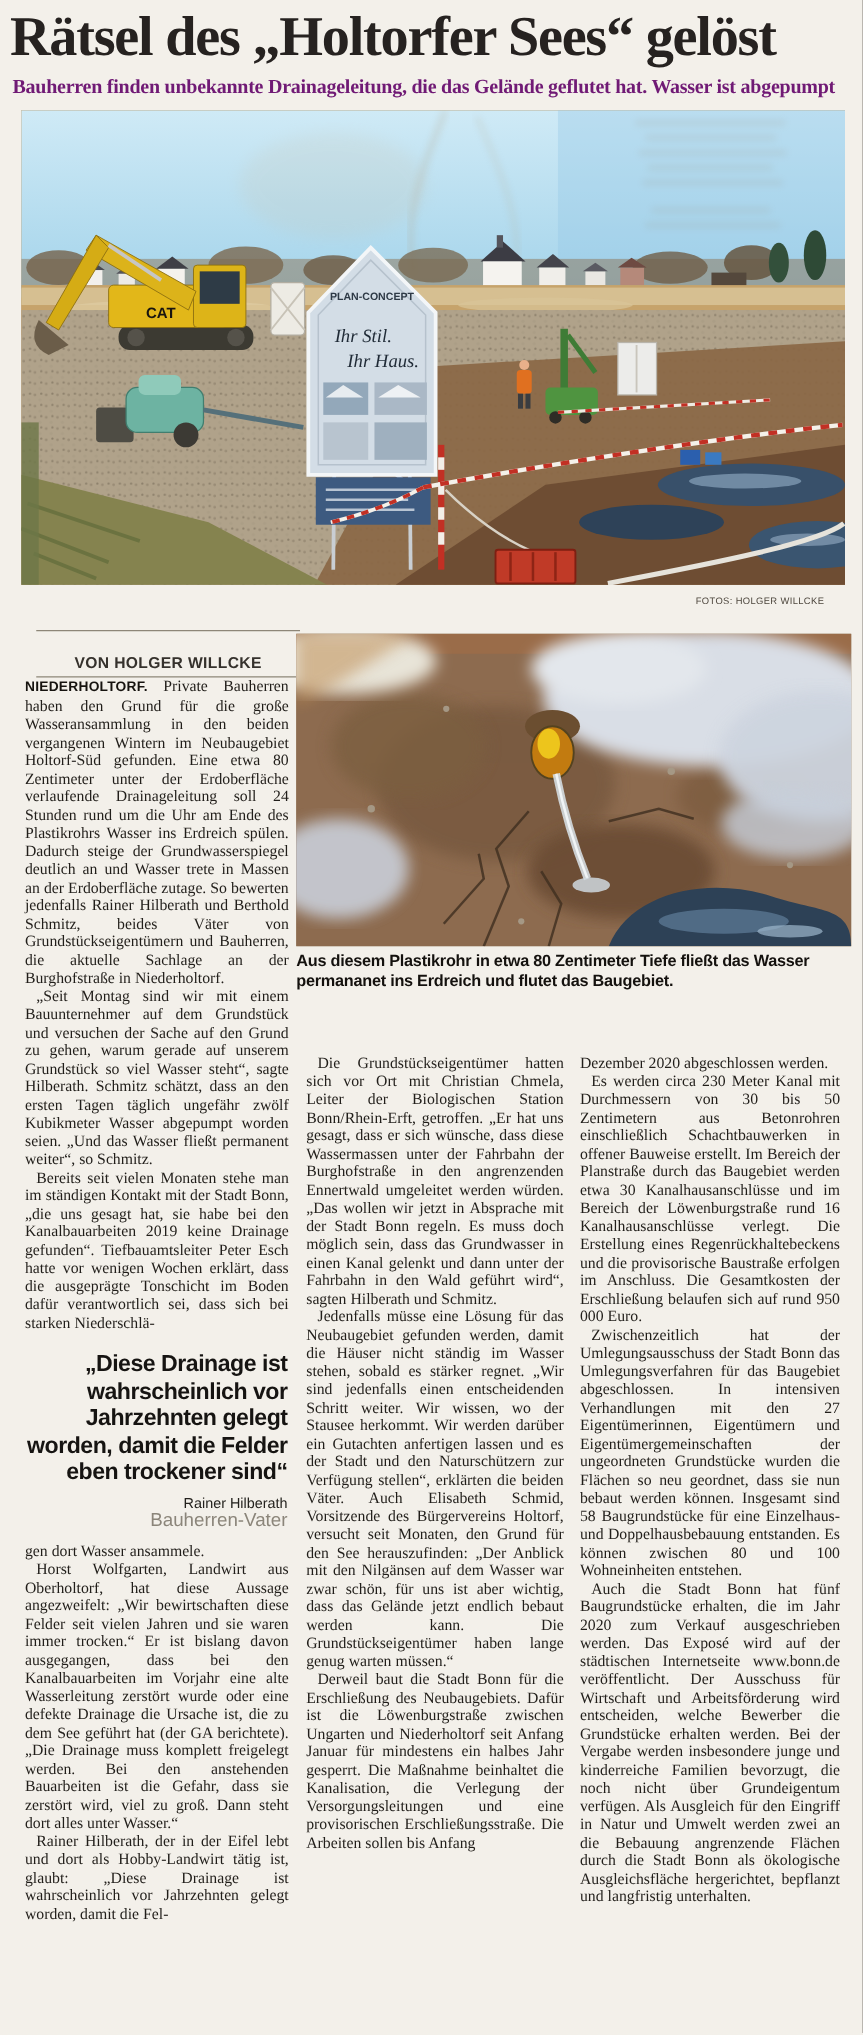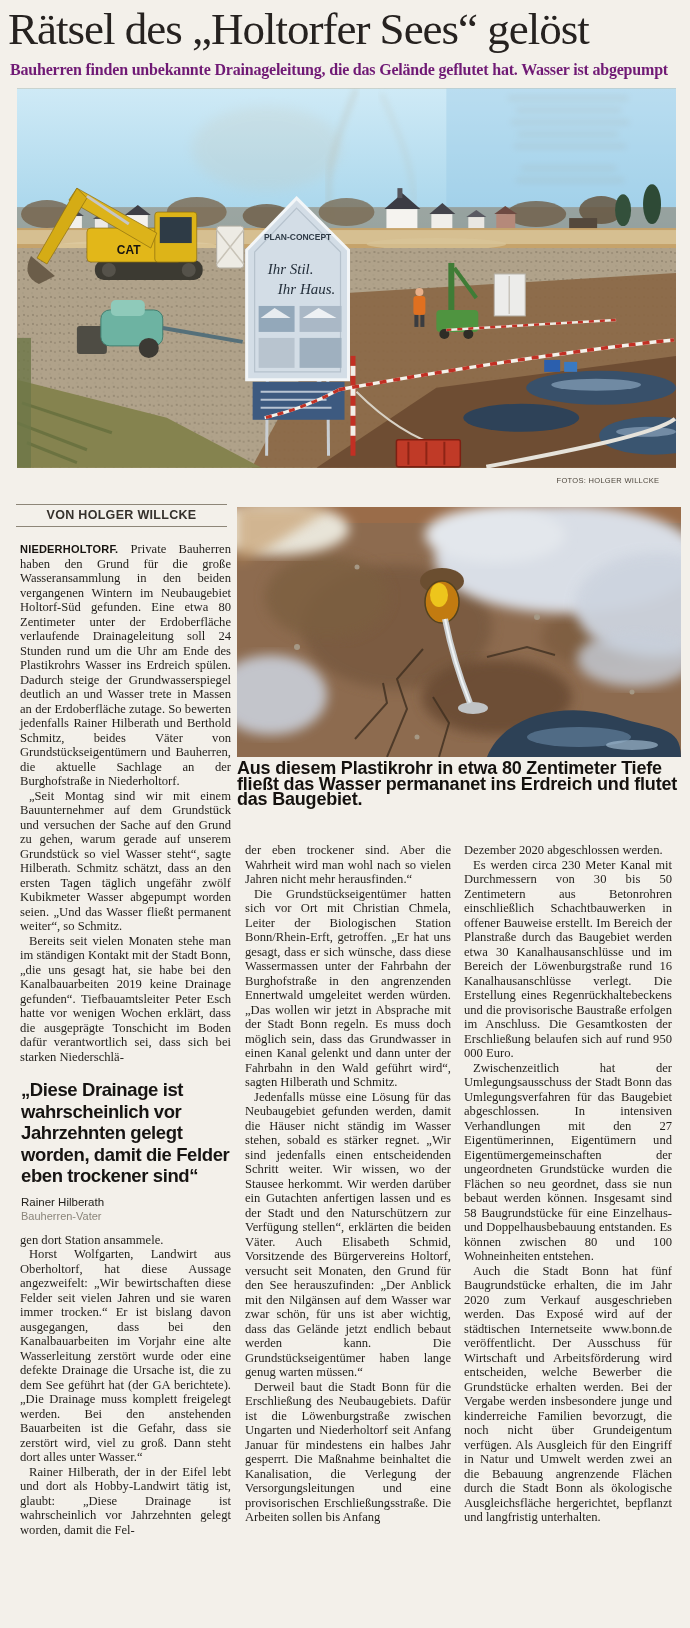--- a/index.html
+++ b/index.html
@@ -4,67 +4,67 @@
 <style>
   *{margin:0;padding:0;box-sizing:border-box}
   html,body{background:#8d8a84}
   .page{
     position:relative;width:690px;height:1628px;margin:0 auto;
     background:#f3f0ea;overflow:hidden;
     font-family:"Liberation Serif",serif;color:#201d19;
   }
   .headline{
     position:absolute;left:8px;top:7px;width:678px;
-    font-size:45px;line-height:1.02;font-weight:400;letter-spacing:-1px;
+    font-size:45px;line-height:1.02;font-weight:700;letter-spacing:-1px;
     color:#262220;white-space:nowrap;
   }
   .subhead{
     position:absolute;left:10px;top:61px;width:672px;
     font-size:16px;font-weight:700;letter-spacing:-0.2px;color:#701a75;
   }
   .photo1{position:absolute;left:17px;top:88px;width:659px;height:380px;background:#b99a6d}
   .photo2{position:absolute;left:237px;top:507px;width:444px;height:250px;background:#8d6b4f}
   .photo1 svg,.photo2 svg{display:block}
   .cap1{
     position:absolute;left:17px;top:471px;width:525px;
     font-family:"Liberation Sans",sans-serif;font-weight:700;
     font-size:12.5px;line-height:15px;letter-spacing:-0.2px;color:#14110e;
   }
   .credit{
     position:absolute;left:540px;top:476px;width:136px;text-align:center;
     font-family:"Liberation Sans",sans-serif;font-size:7.5px;letter-spacing:0.3px;color:#4d463d;
   }
   .byline{
-    position:absolute;left:16px;top:504px;width:211px;text-align:center;
+    position:absolute;left:29px;top:504px;width:211px;text-align:center;
     font-family:"Liberation Sans",sans-serif;font-weight:700;font-size:12.5px;
-    letter-spacing:0.3px;color:#35312c;padding:3px 0 4px;
+    letter-spacing:0.3px;color:#35312c;padding:18px 0 4px;
     border-top:1px solid #8d8678;border-bottom:1px solid #8d8678;
   }
   .col{
     position:absolute;font-size:12.6px;line-height:14.5px;
     text-align:justify;color:#211e1a;hyphens:auto;
   }
   .col p{text-indent:9px}
   .col p.noindent{text-indent:0}
   .col1{left:20px;top:542px;width:211px;height:1082px}
   .col2{left:245px;top:843px;width:206px;height:781px}
   .col3{left:464px;top:843px;width:208px;height:781px}
   .dateline{
     font-family:"Liberation Sans",sans-serif;font-weight:700;
     font-size:11px;letter-spacing:0.2px;color:#16130f;
   }
   .pullquote{margin:15px 1px 9px;font-family:"Liberation Sans",sans-serif}
-  .pullquote p{text-align:left;text-indent:0}
+  .pullquote p{text-align:right;text-indent:0}
   .pq-text{font-size:18.5px;line-height:21.5px;font-weight:700;letter-spacing:-0.4px;color:#161412}
   .pq-author{margin-top:8px;font-size:11.5px;font-weight:400;color:#23211d}
-  .pq-role{font-size:11px;color:#8b857a}
+  .pq-role{font-size:15px;color:#8b857a}
   .cap2{
     position:absolute;left:237px;top:761px;width:444px;
     font-family:"Liberation Sans",sans-serif;font-weight:700;
-    font-size:18px;line-height:15.5px;letter-spacing:-0.2px;color:#14110e;
+    font-size:13px;line-height:15.5px;letter-spacing:-0.2px;color:#14110e;
   }
 </style>
 </head>
 <body>
 
 <div class="page">
 
   <h1 class="headline">Rätsel des „Holtorfer Sees“ gelöst</h1>
   <h2 class="subhead">Bauherren finden unbekannte Drainageleitung, die das Gelände geflutet hat. Wasser ist abgepumpt</h2>
 
@@ -276,21 +276,21 @@
 
   <div class="col col1">
     <p class="noindent"><span class="dateline">NIEDERHOLTORF.</span> <span>Private Bauherren haben den Grund für die große Wasseransammlung in den beiden vergangenen Wintern im Neubaugebiet Holtorf-Süd gefunden. Eine etwa 80 Zentimeter unter der Erdoberfläche verlaufende Drainageleitung soll 24 Stunden rund um die Uhr am Ende des Plastikrohrs Wasser ins Erdreich spülen. Dadurch steige der Grundwasserspiegel deutlich an und Wasser trete in Massen an der Erdoberfläche zutage. So bewerten jedenfalls Rainer Hilberath und Berthold Schmitz, beides Väter von Grundstückseigentümern und Bauherren, die aktuelle Sachlage an der Burghofstraße in Niederholtorf.</span></p>
     <p>„Seit Montag sind wir mit einem Bauunternehmer auf dem Grundstück und versuchen der Sache auf den Grund zu gehen, warum gerade auf unserem Grundstück so viel Wasser steht“, sagte Hilberath. Schmitz schätzt, dass an den ersten Tagen täglich ungefähr zwölf Kubikmeter Wasser abgepumpt worden seien. „Und das Wasser fließt permanent weiter“, so Schmitz.</p>
     <p>Bereits seit vielen Monaten stehe man im ständigen Kontakt mit der Stadt Bonn, „die uns gesagt hat, sie habe bei den Kanalbauarbeiten 2019 keine Drainage gefunden“. Tiefbauamtsleiter Peter Esch hatte vor wenigen Wochen erklärt, dass die ausgeprägte Tonschicht im Boden dafür verantwortlich sei, dass sich bei starken Niederschlä-</p>
     <div class="pullquote">
       <p class="pq-text">„Diese Drainage ist wahrscheinlich vor Jahrzehnten gelegt worden, damit die Felder eben trockener sind“</p>
       <p class="pq-author">Rainer Hilberath</p>
       <p class="pq-role">Bauherren-Vater</p>
     </div>
-    <p class="noindent">gen dort Station ansammele.</p>
+    <p class="noindent">gen dort Wasser ansammele.</p>
     <p>Horst Wolfgarten, Landwirt aus Oberholtorf, hat diese Aussage angezweifelt: „Wir bewirtschaften diese Felder seit vielen Jahren und sie waren immer trocken.“ Er ist bislang davon ausgegangen, dass bei den Kanalbauarbeiten im Vorjahr eine alte Wasserleitung zerstört wurde oder eine defekte Drainage die Ursache ist, die zu dem See geführt hat (der GA berichtete). „Die Drainage muss komplett freigelegt werden. Bei den anstehenden Bauarbeiten ist die Gefahr, dass sie zerstört wird, viel zu groß. Dann steht dort alles unter Wasser.“</p>
     <p>Rainer Hilberath, der in der Eifel lebt und dort als Hobby-Landwirt tätig ist, glaubt: „Diese Drainage ist wahrscheinlich vor Jahrzehnten gelegt worden, damit die Fel-</p>
   </div>
 
   <div class="photo2">
     <svg viewBox="0 0 444 250" width="444" height="250">
       <defs>
           <filter id="pb6">
             <feGaussianBlur stdDeviation="6"></feGaussianBlur>
           </filter>
@@ -338,21 +338,20 @@
           <circle cx="120" cy="60" r="2.5"></circle>
           <circle cx="300" cy="110" r="3"></circle>
         <circle cx="180" cy="230" r="2.5"></circle>
           <circle cx="395" cy="185" r="2.5"></circle>
       </g>
     </svg>
   </div>
   <p class="cap2">Aus diesem Plastikrohr in etwa 80 Zentimeter Tiefe fließt das Wasser permananet ins Erdreich und flutet das Baugebiet.</p>
 
   <div class="col col2">
-    <p class="noindent">der eben trockener sind. Aber die Wahrheit wird man wohl nach so vielen Jahren nicht mehr herausfinden.“</p>
     <p>Die Grundstückseigentümer hatten sich vor Ort mit Christian Chmela, Leiter der Biologischen Station Bonn/Rhein-Erft, getroffen. „Er hat uns gesagt, dass er sich wünsche, dass diese Wassermassen unter der Fahrbahn der Burghofstraße in den angrenzenden Ennertwald umgeleitet werden würden. „Das wollen wir jetzt in Absprache mit der Stadt Bonn regeln. Es muss doch möglich sein, dass das Grundwasser in einen Kanal gelenkt und dann unter der Fahrbahn in den Wald geführt wird“, sagten Hilberath und Schmitz.</p>
     <p>Jedenfalls müsse eine Lösung für das Neubaugebiet gefunden werden, damit die Häuser nicht ständig im Wasser stehen, sobald es stärker regnet. „Wir sind jedenfalls einen entscheidenden Schritt weiter. Wir wissen, wo der Stausee herkommt. Wir werden darüber ein Gutachten anfertigen lassen und es der Stadt und den Naturschützern zur Verfügung stellen“, erklärten die beiden Väter. Auch Elisabeth Schmid, Vorsitzende des Bürgervereins Holtorf, versucht seit Monaten, den Grund für den See herauszufinden: „Der Anblick mit den Nilgänsen auf dem Wasser war zwar schön, für uns ist aber wichtig, dass das Gelände jetzt endlich bebaut werden kann. Die Grundstückseigentümer haben lange genug warten müssen.“</p>
     <p>Derweil baut die Stadt Bonn für die Erschließung des Neubaugebiets. Dafür ist die Löwenburgstraße zwischen Ungarten und Niederholtorf seit Anfang Januar für mindestens ein halbes Jahr gesperrt. Die Maßnahme beinhaltet die Kanalisation, die Verlegung der Versorgungsleitungen und eine provisorischen Erschließungsstraße. Die Arbeiten sollen bis Anfang</p>
   </div>
 
   <div class="col col3">
     <p class="noindent">Dezember 2020 abgeschlossen werden.</p>
     <p>Es werden circa 230 Meter Kanal mit Durchmessern von 30 bis 50 Zentimetern aus Betonrohren einschließlich Schachtbauwerken in offener Bauweise erstellt. Im Bereich der Planstraße durch das Baugebiet werden etwa 30 Kanalhausanschlüsse und im Bereich der Löwenburgstraße rund 16 Kanalhausanschlüsse verlegt. Die Erstellung eines Regenrückhaltebeckens und die provisorische Baustraße erfolgen im Anschluss. Die Gesamtkosten der Erschließung belaufen sich auf rund 950 000 Euro.</p>
     <p>Zwischenzeitlich hat der Umlegungsausschuss der Stadt Bonn das Umlegungsverfahren für das Baugebiet abgeschlossen. In intensiven Verhandlungen mit den 27 Eigentümerinnen, Eigentümern und Eigentümergemeinschaften der ungeordneten Grundstücke wurden die Flächen so neu geordnet, dass sie nun bebaut werden können. Insgesamt sind 58 Baugrundstücke für eine Einzelhaus- und Doppelhausbebauung entstanden. Es können zwischen 80 und 100 Wohneinheiten entstehen.</p>
     <p>Auch die Stadt Bonn hat fünf Baugrundstücke erhalten, die im Jahr 2020 zum Verkauf ausgeschrieben werden. Das Exposé wird auf der städtischen Internetseite www.bonn.de veröffentlicht. Der Ausschuss für Wirtschaft und Arbeitsförderung wird entscheiden, welche Bewerber die Grundstücke erhalten werden. Bei der Vergabe werden insbesondere junge und kinderreiche Familien bevorzugt, die noch nicht über Grundeigentum verfügen. Als Ausgleich für den Eingriff in Natur und Umwelt werden zwei an die Bebauung angrenzende Flächen durch die Stadt Bonn als ökologische Ausgleichsfläche hergerichtet, bepflanzt und langfristig unterhalten.</p>

